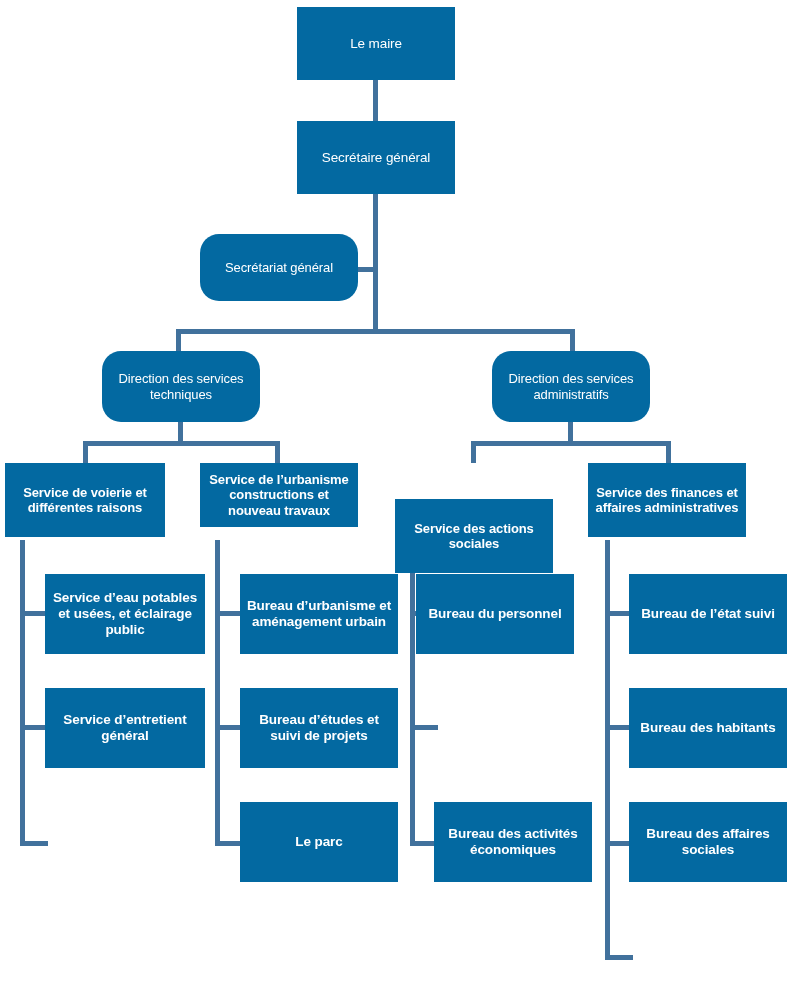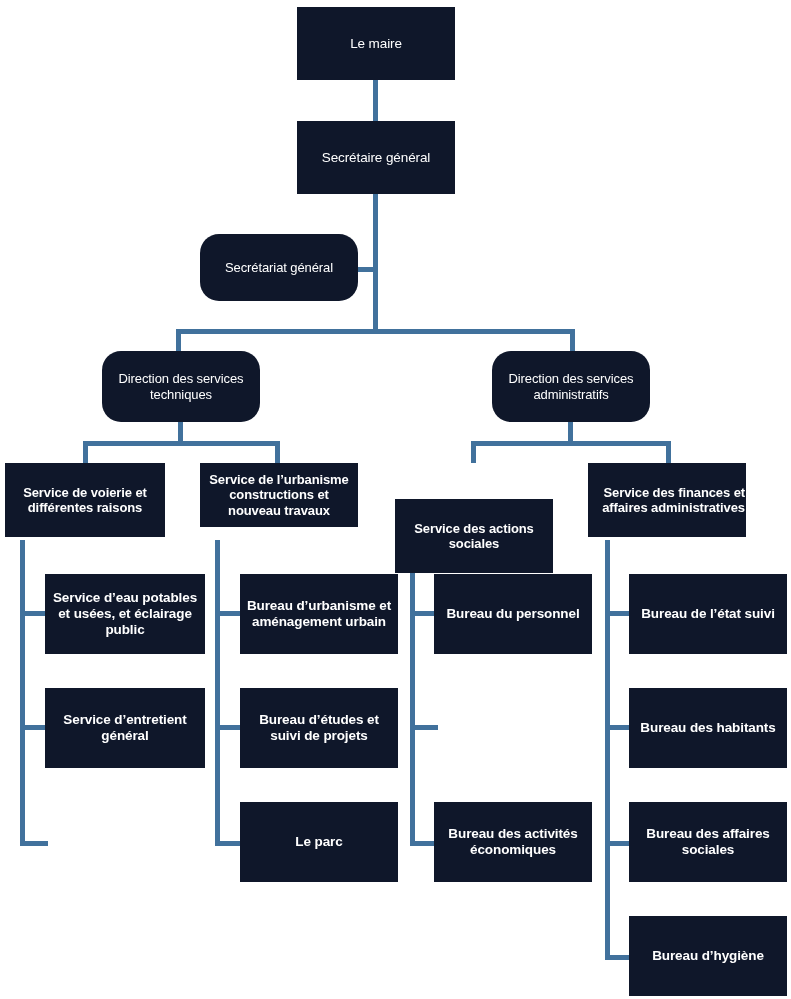--- a/index.html
+++ b/index.html
@@ -13,42 +13,41 @@
   }
   #chart {
     position: relative;
     width: 791px;
     height: 999px;
     background: #ffffff;
     overflow: hidden;
   }
   .node {
     position: absolute;
-    background: #0f172a;
+    background: #0369a1;
     color: #ffffff;
     display: flex;
     align-items: center;
     justify-content: center;
     text-align: center;
     box-sizing: border-box;
     line-height: 1.18;
     font-weight: bold;
     letter-spacing: -0.1px;
     padding: 16px 1px;
     white-space: pre-line;
   }
   .node.lvl1 { font-size: 13.5px; font-weight: normal; }
   .node.lvl2 { font-size: 13px; font-weight: normal; border-radius: 19px; }
   .node.lvl3 { font-size: 13px; font-weight: bold; }
   .node.lvl4 { font-size: 13.5px; font-weight: bold; }
   .node.lvl5 { font-size: 13.5px; font-weight: bold; }
   .node.overflow-text {
     overflow: visible;
     white-space: nowrap;
-    text-align: right;
   }
   .node.overflow-text > span {
     display: block;
     width: 200px;
     white-space: pre-line;
   }
   .conn {
     position: absolute;
     background: #41719c;
   }
@@ -133,23 +132,22 @@
 public</div>
   <div class="node lvl4" style="left:45px; top:688px; width:160px; height:80px;">Service d’entretient
 général</div>
 
   <div class="node lvl4" style="left:240px; top:574px; width:158px; height:80px;">Bureau d’urbanisme et
 aménagement urbain</div>
   <div class="node lvl4" style="left:240px; top:688px; width:158px; height:80px;">Bureau d’études et
 suivi de projets</div>
   <div class="node lvl4" style="left:240px; top:802px; width:158px; height:80px;">Le parc</div>
 
-  <div class="node lvl4" style="left:434px; top:574px; width:158px; height:80px;">Bureau du personnel</div>
+  <div class="node lvl4" style="left:416px; top:574px; width:158px; height:80px;">Bureau du personnel</div>
   <div class="node lvl4" style="left:434px; top:802px; width:158px; height:80px;">Bureau des activités
 économiques</div>
 
   <div class="node lvl5" style="left:629px; top:574px; width:158px; height:80px;">Bureau de l’état suivi</div>
   <div class="node lvl5" style="left:629px; top:688px; width:158px; height:80px;">Bureau des habitants</div>
   <div class="node lvl5" style="left:629px; top:802px; width:158px; height:80px;">Bureau des affaires
 sociales</div>
-  <div class="node lvl5" style="left:629px; top:916px; width:158px; height:80px;">Bureau d’hygiène</div>
 
 </div>
 
 </body></html>

